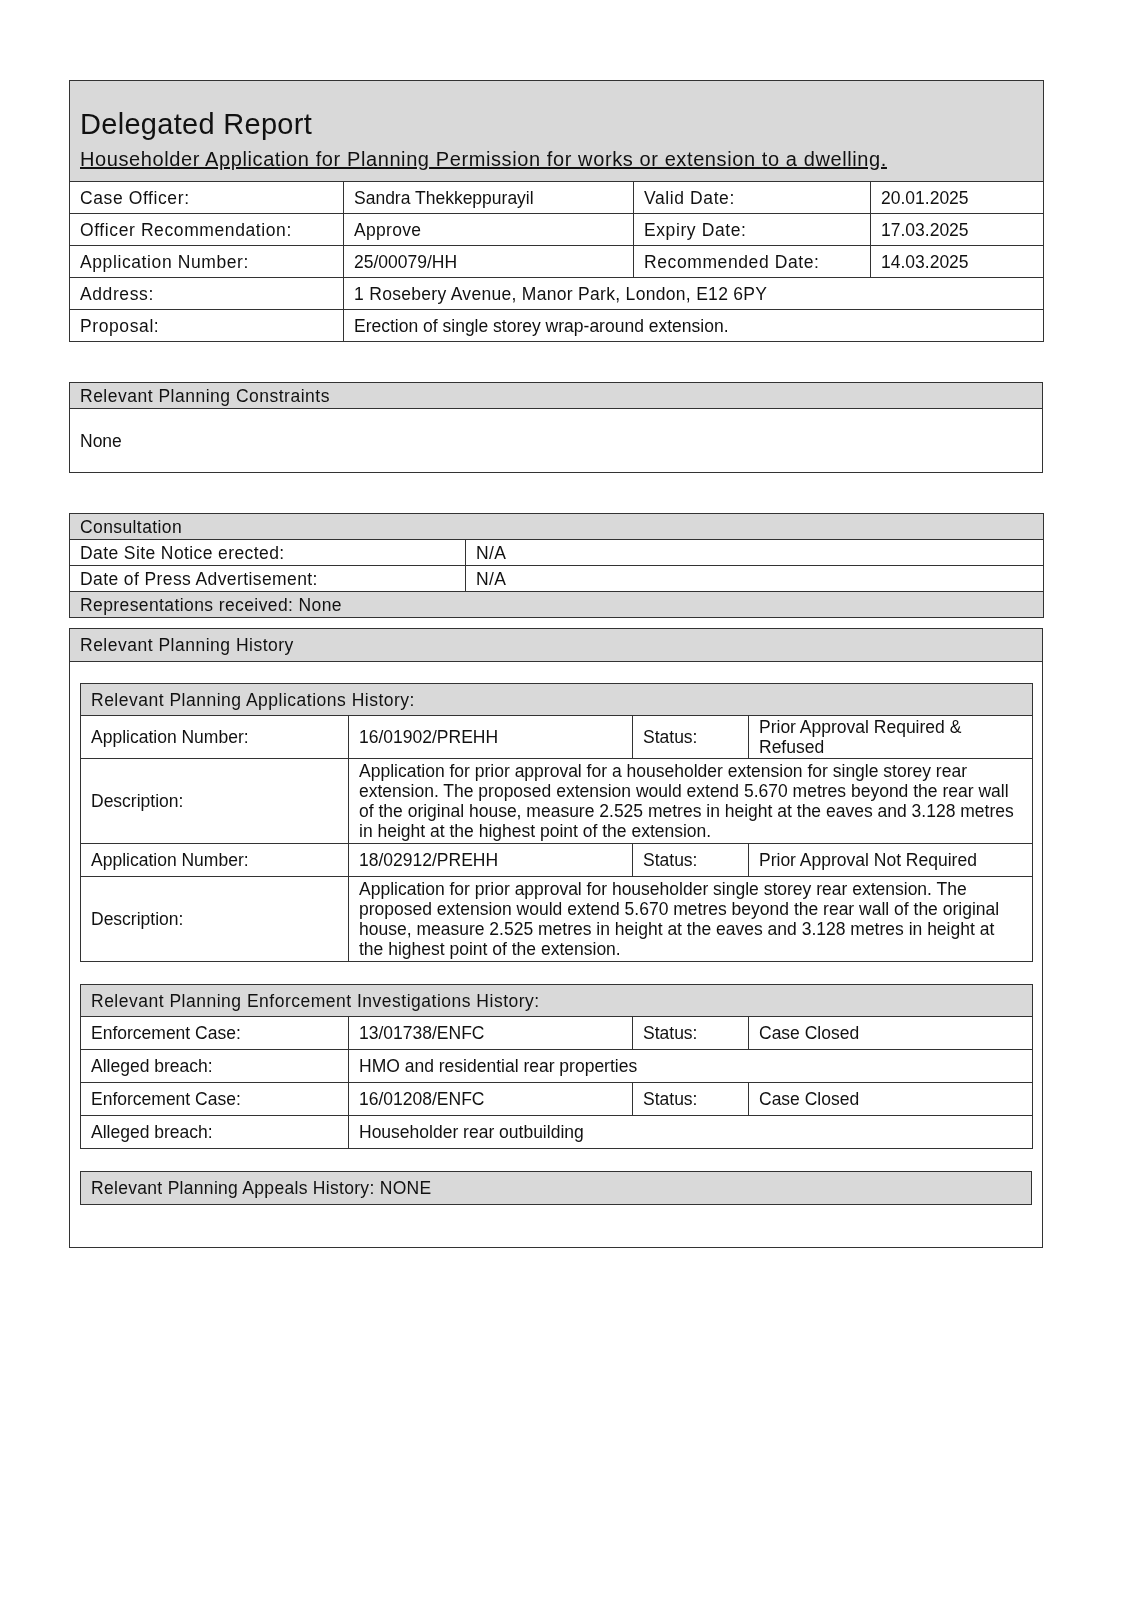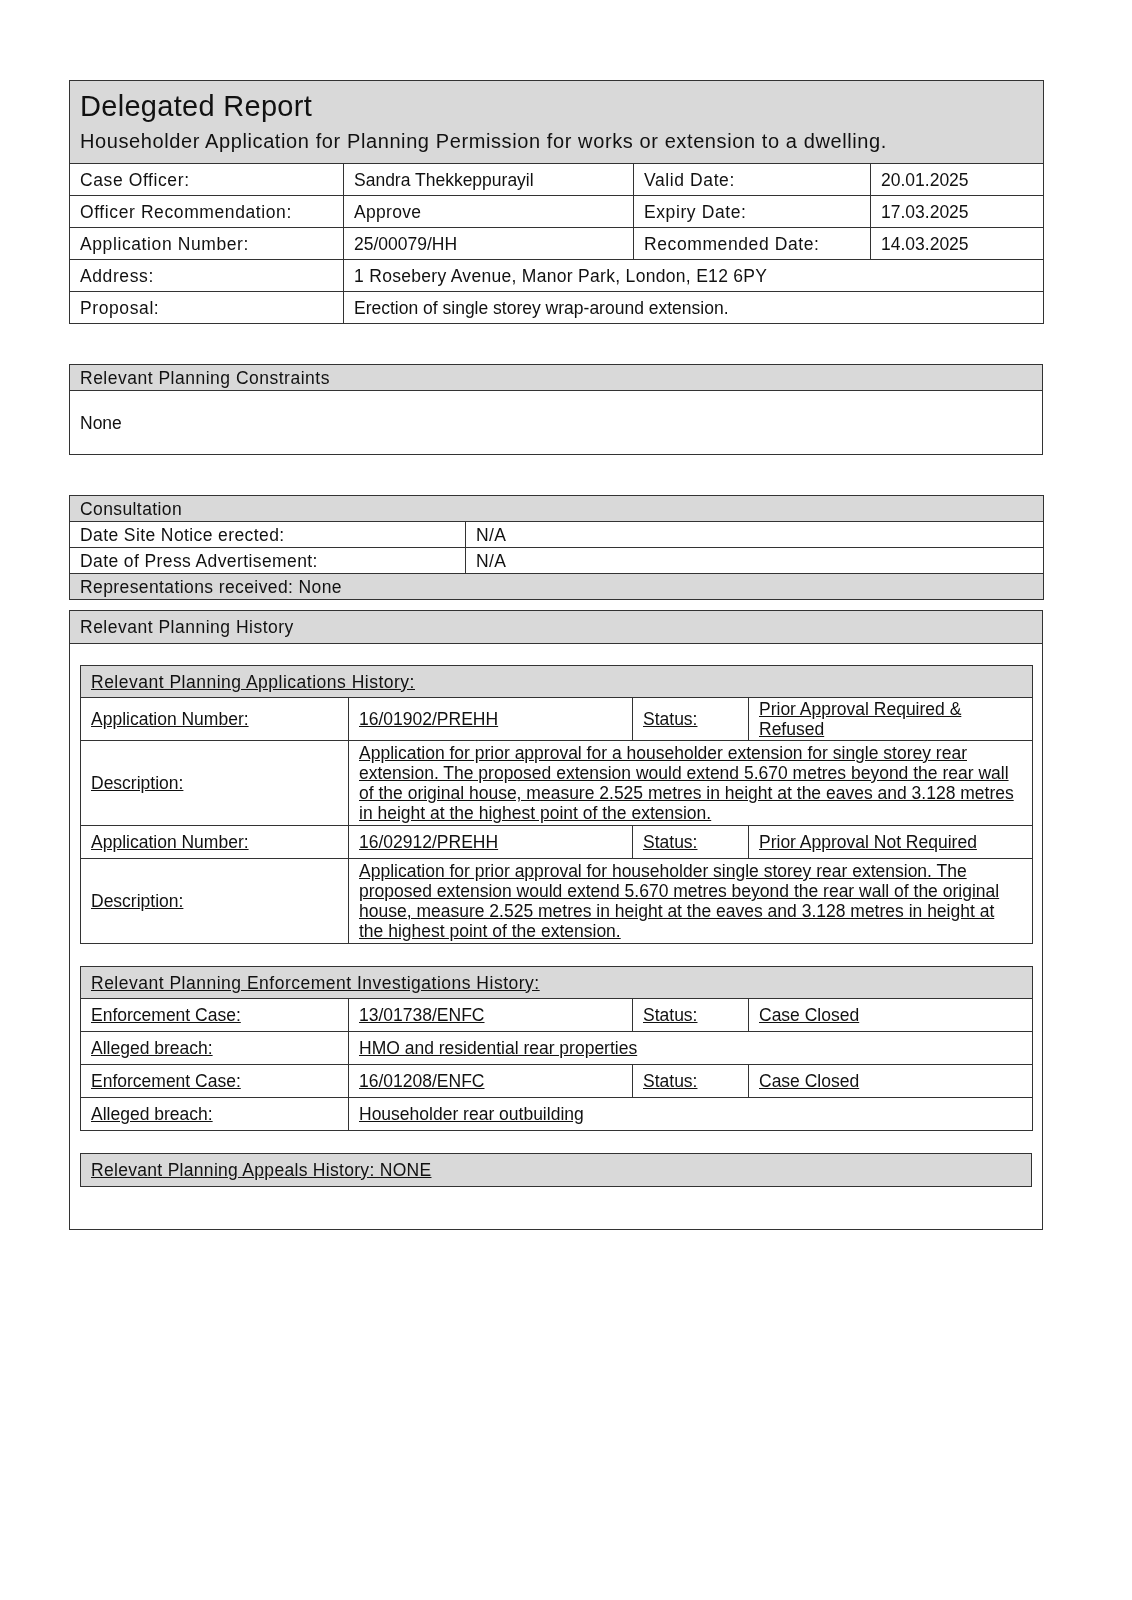--- a/index.html
+++ b/index.html
@@ -4,39 +4,39 @@
 <style>
   html, body { margin: 0; padding: 0; background: #ffffff; }
   body { width: 1132px; height: 1600px; position: relative; font-family: "Liberation Sans", sans-serif; color: #111; }
   .page { position: absolute; left: 69px; top: 80px; width: 974px; }
   table { border-collapse: collapse; width: 100%; table-layout: fixed; }
   td { border: 1px solid #333; padding: 0 10px; vertical-align: middle; font-size: 17.5px; line-height: 20px; }
   .grey { background: #d9d9d9; }
   .wide { letter-spacing: 0.3px; }
 
   
-  .hdr-title { font-size: 29px; line-height: 34px; padding-top: 8px; letter-spacing: 0.3px; }
-  .hdr-sub { font-size: 20px; line-height: 24px; padding-top: 6px; padding-bottom: 10px; letter-spacing: 0.6px; }
+  .hdr-title { font-size: 29px; line-height: 34px; padding-top: 26px; letter-spacing: 0.3px; }
+  .hdr-sub { font-size: 20px; line-height: 24px; padding-top: 6px; padding-bottom: 10px; letter-spacing: 0.6px; text-decoration: underline; }
   .hdr td.title-cell { padding: 0 10px; border-bottom: 1px solid #333; }
   .main td { height: 31px; }
   .main td.lbl { font-size: 17.5px; letter-spacing: 0.6px; }
 
   
   .sec { margin-top: 40px; }
   .sec-head td { height: 25px; font-size: 17.5px; letter-spacing: 0.5px; }
   .sec-body td { height: 63px; }
 
   
   .cons td { height: 25px; font-size: 17.5px; letter-spacing: 0.4px; }
 
   
   .hist-outer { border: 1px solid #333; margin-top: 10px; }
   .hist-head { background: #d9d9d9; height: 32px; line-height: 32px; padding-left: 10px; font-size: 17.5px; border-bottom: 1px solid #333; letter-spacing: 0.5px; }
   .hist-inner { padding: 21px 10px 42px 10px; }
-  .hist-inner table td { font-size: 17.5px; text-decoration: underline; }
+  .hist-inner table td { font-size: 17.5px; }
   .sub-head td { height: 31px; letter-spacing: 0.5px; }
   .row-app td { height: 42px; }
   .row-desc td { height: 84px; }
   .row-enf td { height: 32px; }
   .gap { height: 22px; }
   .appeals td { height: 32px; letter-spacing: 0.3px; }
 </style>
 </head>
 <body>
 
@@ -141,21 +141,21 @@
           <td>Status:</td>
           <td>Prior Approval Required &amp; Refused</td>
         </tr>
         <tr class="row-desc">
           <td>Description:</td>
           <td colspan="3">Application for prior approval for a householder extension for single storey rear extension. The proposed extension would extend 5.670 metres beyond the rear wall of the original house, measure 2.525 metres in height at the eaves and 3.128 metres in height at the highest point of the extension.</td>
         </tr>
 
         <tr class="row-enf">
           <td>Application Number:</td>
-          <td>16/02912/PREHH</td>
+          <td>18/02912/PREHH</td>
           <td>Status:</td>
           <td>Prior Approval Not Required</td>
         </tr>
         <tr class="row-desc">
           <td>Description:</td>
           <td colspan="3">Application for prior approval for householder single storey rear extension. The proposed extension would extend 5.670 metres beyond the rear wall of the original house, measure 2.525 metres in height at the eaves and 3.128 metres in height at the highest point of the extension.</td>
         </tr>
       </tbody>
         </table>
 

